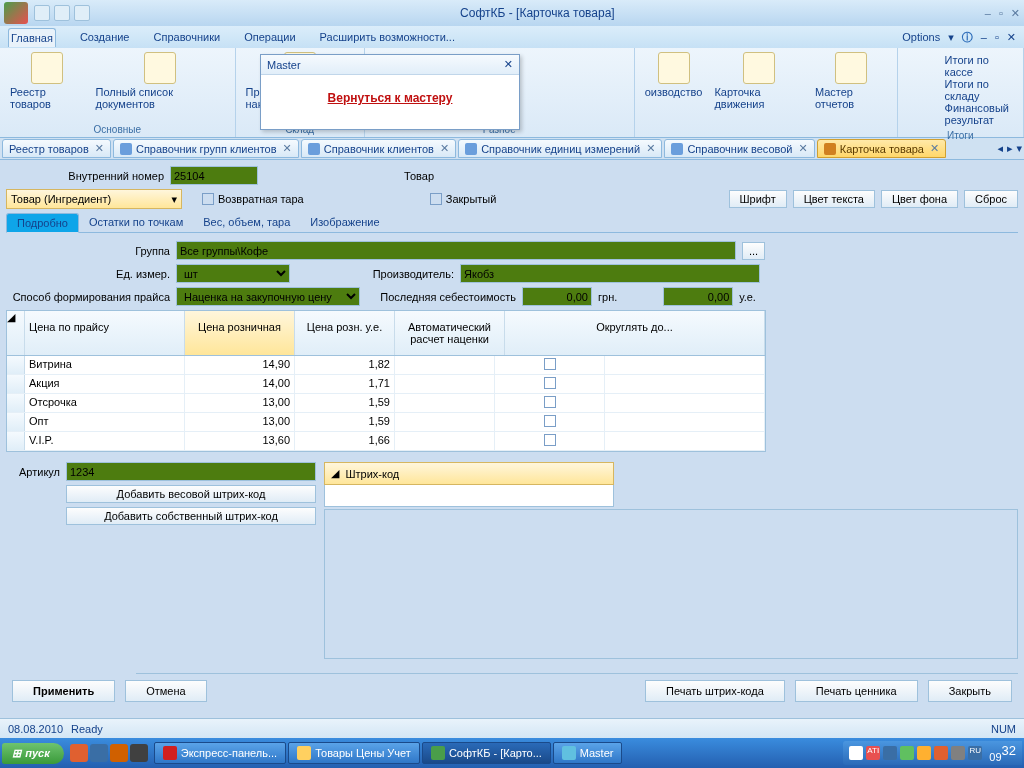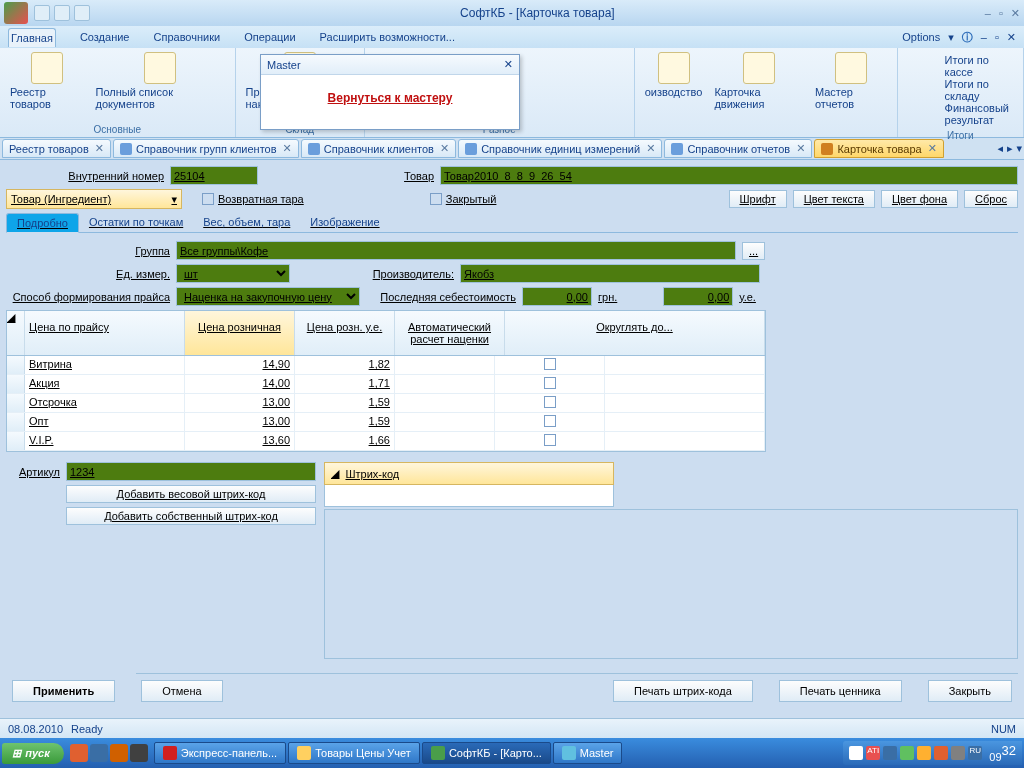--- a/index.html
+++ b/index.html
@@ -29,21 +29,21 @@
 .ribbon-links { display: flex; flex-direction: column; padding: 4px 8px; margin-left: 33px; }
 .ribbon-links span { color: #15428b; }
 
 .doctabs { height: 22px; background: #cfe1f2; display: flex; align-items: center; padding: 0 2px; gap: 2px; border-bottom: 1px solid #8db9de; }
 .doctab { background: linear-gradient(#f5fafe,#d8e9f7); border: 1px solid #8db9de; border-radius: 3px 3px 0 0; padding: 2px 6px; display: flex; align-items: center; gap: 4px; color: #15428b; white-space: nowrap; }
 .doctab.active { background: linear-gradient(#ffe9a8,#ffd76a); border-color: #d0a030; color: #5a3a00; }
 .doctab .ico { width: 12px; height: 12px; background: #6a9edc; border-radius: 2px; }
 .doctab .x { color: #5a7aa0; margin-left: 2px; }
 .doctabs .nav { margin-left: auto; color: #15428b; display: flex; gap: 4px; }
 
-.workarea { background: #ccddf0; padding: 6px; height: 558px; text-decoration: underline; }
+.workarea { background: #ccddf0; padding: 6px; height: 558px; }
 .form-row { display: flex; align-items: center; gap: 6px; margin-bottom: 4px; }
 .label { color: #000; text-align: right; }
 input[type=text], select { border: 1px solid #9ec1dc; background: #4d7c0f; height: 19px; padding: 0 3px; }
 .combo-selected { background: linear-gradient(#fff6dc,#ffe69a); border: 1px solid #d6b660; height: 20px; display: flex; align-items: center; padding: 0 4px; }
 .btn { background: linear-gradient(#fdfdfd,#e0ecf6); border: 1px solid #9ec1dc; padding: 2px 10px; color: #000; cursor: pointer; }
 
 .subtabs { display: flex; gap: 0; margin-top: 4px; border-bottom: 1px solid #8db9de; }
 .subtab { padding: 3px 10px; color: #15428b; cursor: pointer; }
 .subtab.active { background: #0ea5e9; border: 1px solid #8db9de; border-bottom: 1px solid #ccddf0; border-radius: 3px 3px 0 0; margin-bottom: -1px; color: #15428b; }
 
@@ -56,21 +56,21 @@
 .rowmark { width: 18px; background: linear-gradient(#f5fafe,#e0eef8); border-right: 1px solid #c8dceb; }
 .chk { width: 12px; height: 12px; border: 1px solid #7a9ec7; display: inline-block; }
 
 .barcode-panel { display: flex; gap: 8px; margin-top: 10px; }
 .barcode-left { width: 310px; }
 .barcode-right { flex: 1; }
 .bc-head { background: linear-gradient(#fff6dc,#ffe69a); border: 1px solid #d6b660; padding: 4px 6px; display: flex; align-items: center; gap: 6px; }
 .bc-body { border: 1px solid #9ec1dc; border-top: none; height: 22px; background: #fff; }
 .bc-grid-area { border: 1px solid #9ec1dc; background: #ccddf0; height: 150px; margin-top: 2px; }
 
-.bottom-btns { position: absolute; left: 6px; right: 6px; bottom: 60px; display: flex; gap: 26px; padding: 6px; background: #ccddf0; }
+.bottom-btns { position: absolute; left: 6px; right: 6px; bottom: 60px; display: flex; gap: 10px; padding: 6px; background: #ccddf0; }
 .bottom-btns .btn { padding: 4px 20px; }
 
 .statusbar { position: absolute; left: 0; right: 0; bottom: 30px; height: 20px; background: linear-gradient(#e9f3fb,#d3e6f5); border-top: 1px solid #9ec1dc; display: flex; align-items: center; padding: 0 8px; color: #15428b; gap: 8px; }
 .statusbar .spacer { flex: 1; }
 
 .taskbar { position: absolute; left: 0; right: 0; bottom: 0; height: 30px; background: linear-gradient(#3a8cde,#245fb0); display: flex; align-items: center; padding: 0 2px; gap: 2px; }
 .start { background: linear-gradient(#6ec36e,#3a9a3a); color: #fff; font-weight: bold; font-style: italic; padding: 4px 14px 4px 10px; border-radius: 3px 12px 12px 3px; display: flex; align-items: center; gap: 4px; }
 .task { background: linear-gradient(#5aa3e8,#2f77c8); border: 1px solid #1a4a8a; color: #fff; padding: 3px 8px; border-radius: 2px; display: flex; align-items: center; gap: 4px; white-space: nowrap; }
 .task.active { background: linear-gradient(#2a6ab8,#1a4a8a); }
 .task .ico { width: 14px; height: 14px; background: #ffd060; border-radius: 2px; }
@@ -191,41 +191,40 @@
       <span>Справочник клиентов</span>
       <span class="x">✕</span>
     </div>
   <div class="doctab">
       <span class="ico"></span>
       <span>Справочник единиц измерений</span>
       <span class="x">✕</span>
     </div>
   <div class="doctab">
       <span class="ico"></span>
-      <span>Справочник отчетов</span>
+      <span>Справочник весовой</span>
       <span class="x">✕</span>
     </div>
   <div class="doctab active">
       <span class="ico" style="background:#d08020"></span>
       <span>Карточка товара</span>
       <span class="x">✕</span>
     </div>
   <div class="nav">
       <span>◂</span>
       <span>▸</span>
       <span>▾</span>
     </div>
 </div>
 
 <div class="workarea">
   <div class="form-row">
     <div class="label" style="width:158px">Внутренний номер</div>
     <input type="text" style="width: 88px;" value="25104">
     <div class="label" style="width:110px;margin-left:60px">Товар</div>
-    <input type="text" style="flex: 1 1 0%;" value="Товар2010_8_8_9_26_54">
   </div>
   <div class="form-row">
     <div class="combo-selected" style="width:176px">
         <span>Товар (Ингредиент)</span>
         <span style="margin-left:auto">▾</span>
       </div>
     <label style="display:flex;align-items:center;gap:4px;margin-left:14px">
         <span class="chk"></span>
         <span>Возвратная тара</span>
       </label>

